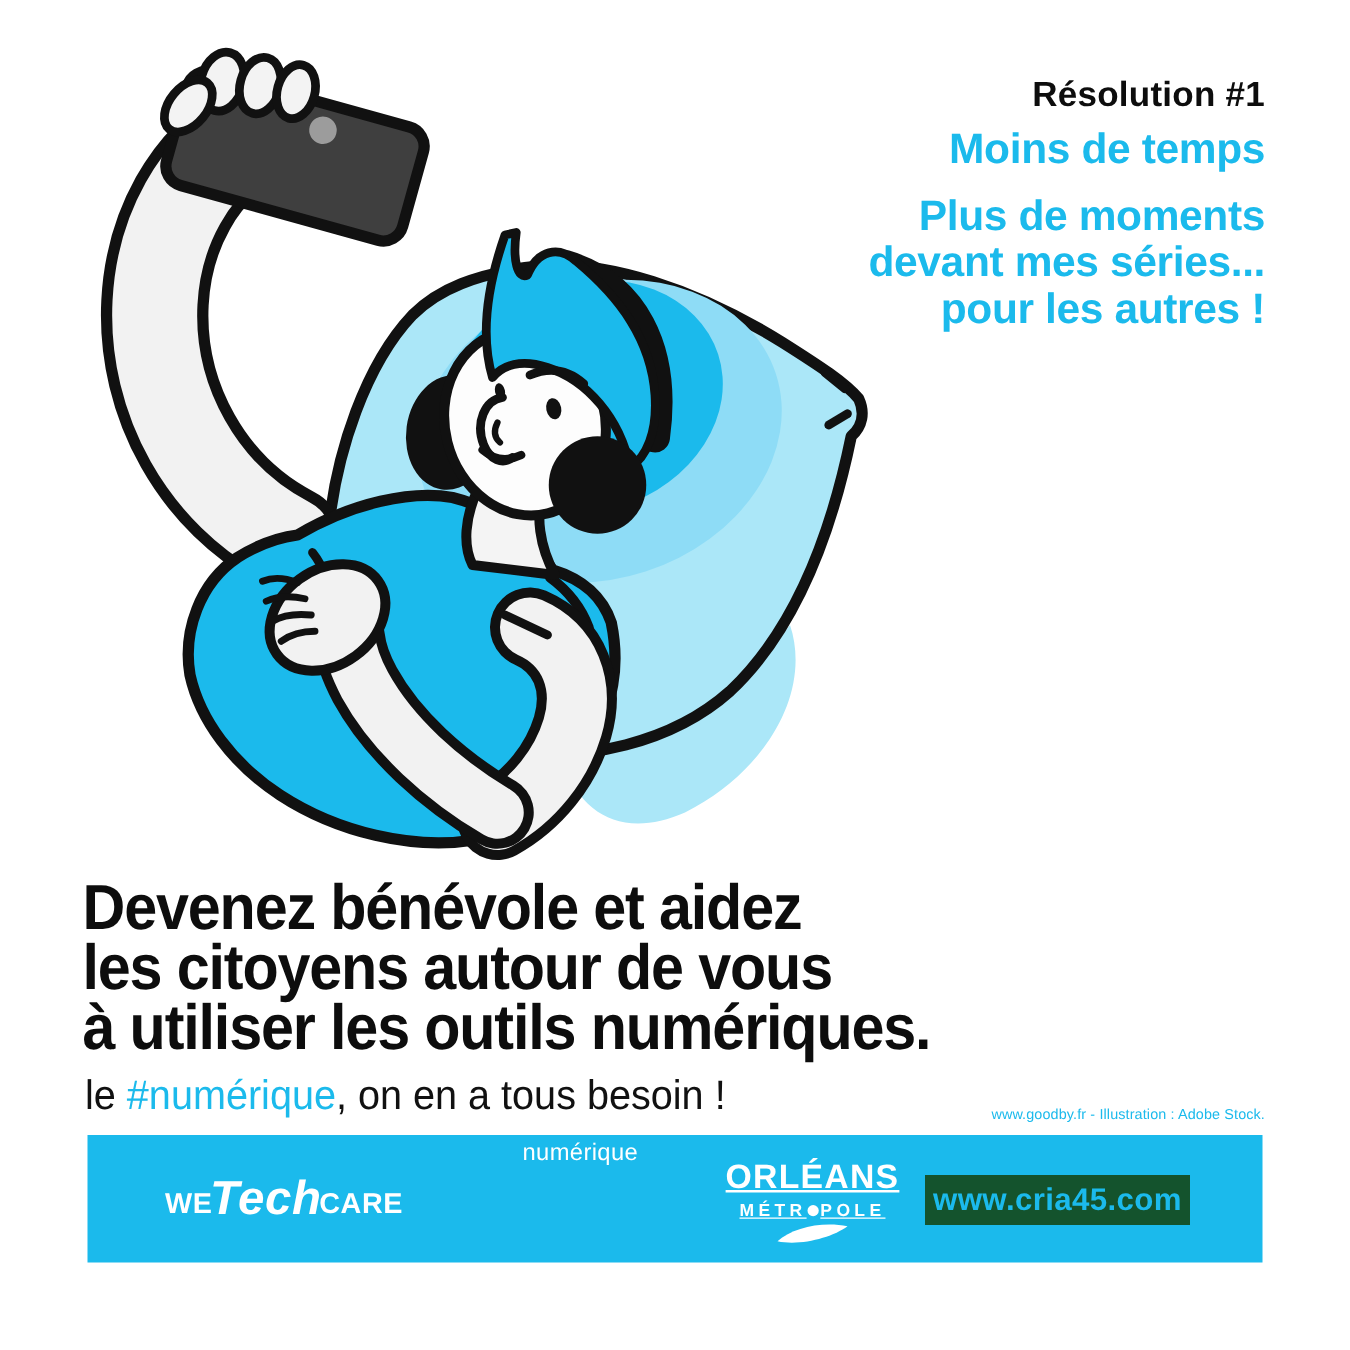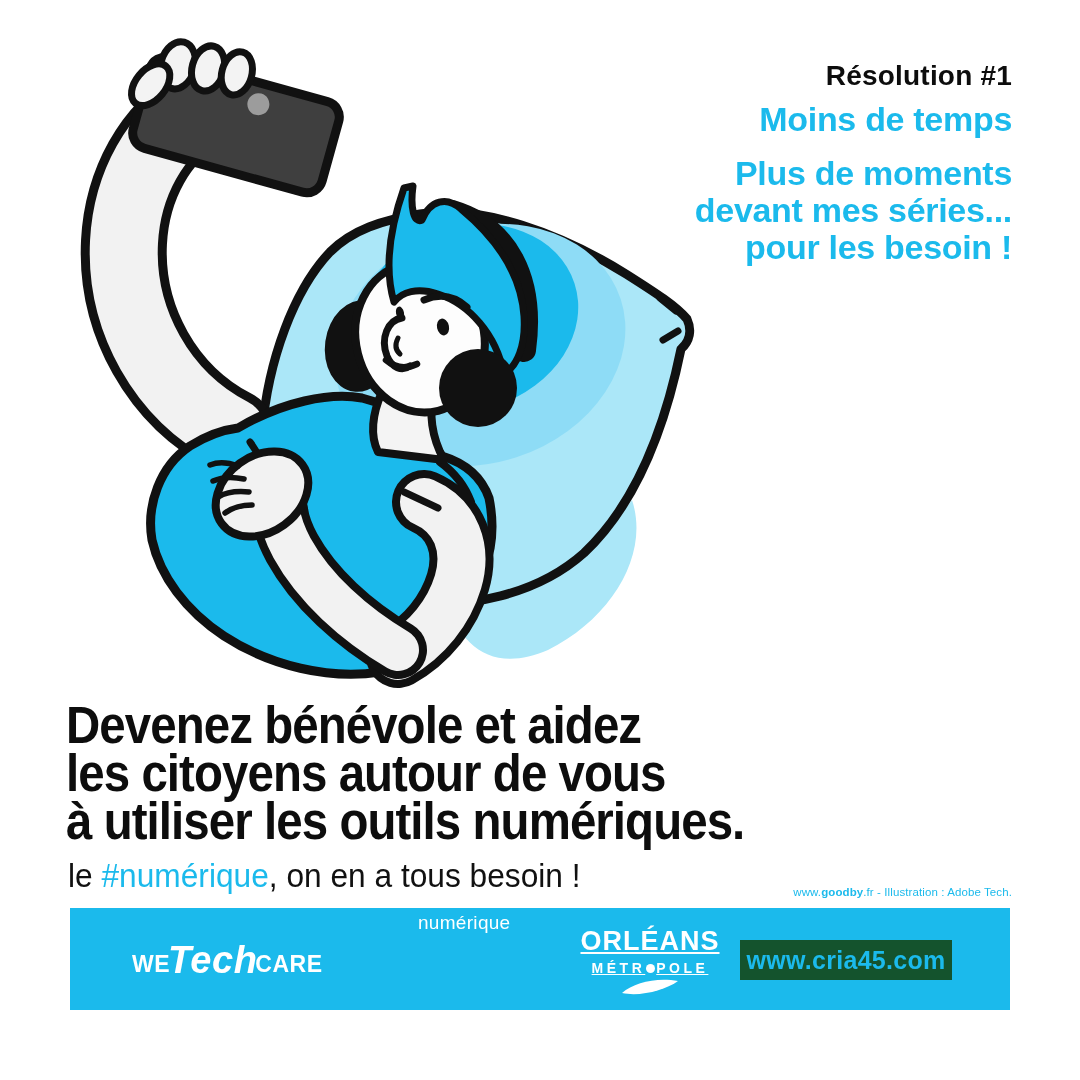--- a/index.html
+++ b/index.html
@@ -21,21 +21,21 @@
     position:absolute;left:66px;white-space:nowrap;color:#0d0d0d;
     font-size:51px;font-weight:700;letter-spacing:-1px;
     transform:scaleX(.93);transform-origin:left center;line-height:1;
   }
   .hl1{top:700px;} .hl2{top:748px;} .hl3{top:796px;}
   .subline{position:absolute;left:68px;top:857px;font-size:33px;color:#111;white-space:nowrap;
     transform:scaleX(.96);transform-origin:left center;}
   .subline .tag{color:var(--cyan);}
   
   .credit{position:absolute;right:68px;top:886px;font-size:11.5px;color:var(--cyan);letter-spacing:.1px;}
-  .credit b{font-weight:700;}
+  .credit b{font-weight:400;}
   
   .bar{position:absolute;left:70px;top:908px;width:940px;height:102px;background:var(--cyan);}
   .wtc{position:absolute;left:62px;top:50%;transform:translateY(-50%);color:#fff;white-space:nowrap;}
   .wtc .we,.wtc .care{font-size:23px;font-weight:700;letter-spacing:.5px;}
   .wtc .tech{font-size:38px;font-weight:700;font-style:italic;letter-spacing:.5px;position:relative;top:1px;margin:0 -2px;}
   .reso{position:absolute;left:300px;top:12px;color:#fff;}
   .reso-row{display:flex;align-items:center;}
   .reso-name{font-family:"Liberation Serif",serif;font-size:44px;font-weight:400;letter-spacing:1px;line-height:50px;}
   .reso-globe{margin-left:2px;margin-top:-4px;}
   .reso-sub{font-size:19px;margin-top:-8px;margin-left:48px;letter-spacing:.3px;}
@@ -114,30 +114,30 @@
     <path d="M 244,479 Q 226,475 213,481" style="fill:none;stroke:var(--ink);stroke-width:5.5;stroke-linecap:round"></path>
     <path d="M 249,492 Q 230,490 218,497" style="fill:none;stroke:var(--ink);stroke-width:5.5;stroke-linecap:round"></path>
     <path d="M 252,505 Q 236,505 225,513" style="fill:none;stroke:var(--ink);stroke-width:5.5;stroke-linecap:round"></path>
   </svg>
 
   <div class="res-block">
     <div class="res-label">Résolution #1</div>
     <div class="res-line">Moins de temps</div>
     <div class="res-line res-gap">Plus de moments</div>
     <div class="res-line">devant mes séries...</div>
-    <div class="res-line">pour les besoin !</div>
+    <div class="res-line">pour les autres !</div>
   </div>
 
   <div class="headline-line hl1">Devenez bénévole et aidez</div>
   <div class="headline-line hl2">les citoyens autour de vous</div>
   <div class="headline-line hl3">à utiliser les outils numériques.</div>
 
   <div class="subline"><span>le </span><span class="tag">#numérique</span><span>, on en a tous besoin !</span></div>
 
-  <div class="credit"><span>www.</span><b>goodby</b><span>.fr - Illustration : Adobe Tech.</span></div>
+  <div class="credit"><span>www.</span><b>goodby</b><span>.fr - Illustration : Adobe Stock.</span></div>
 
   <div class="bar">
 
     <div class="wtc">
       <span class="we">WE</span><span class="tech">Tech</span><span class="care">CARE</span>
     </div>
 
     <div class="reso">
       <div class="reso-sub">numérique</div>
     </div>

